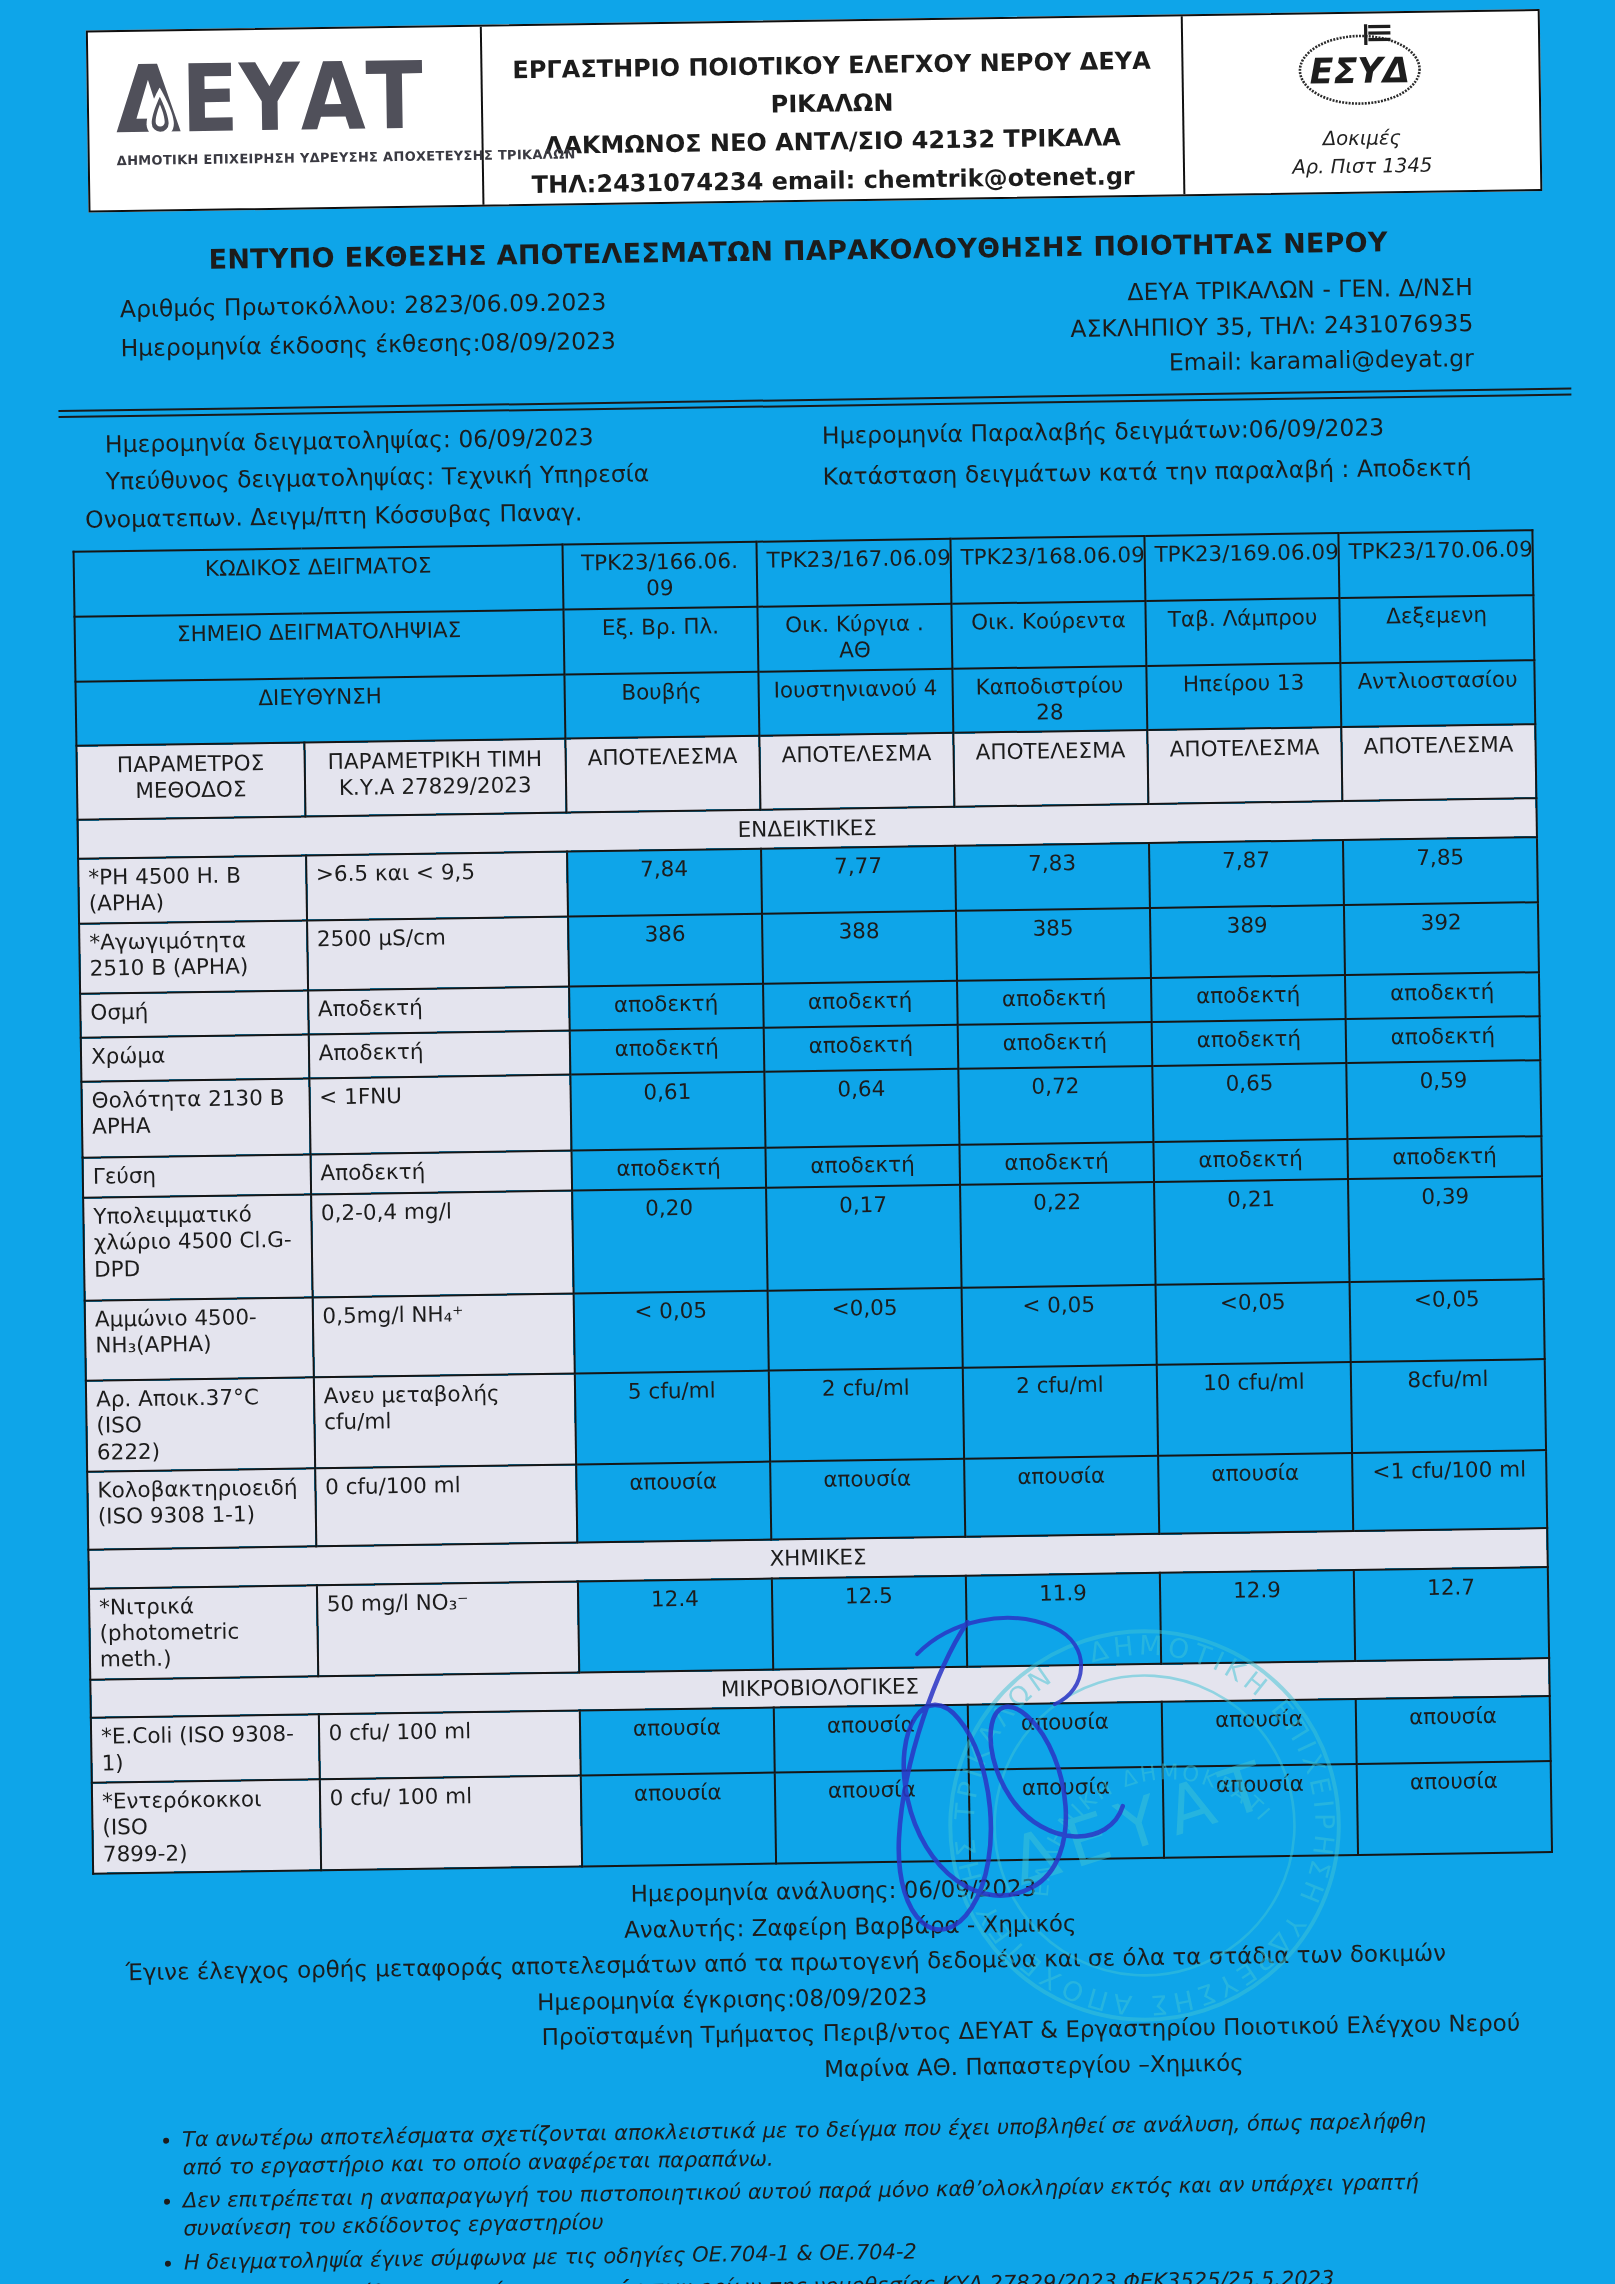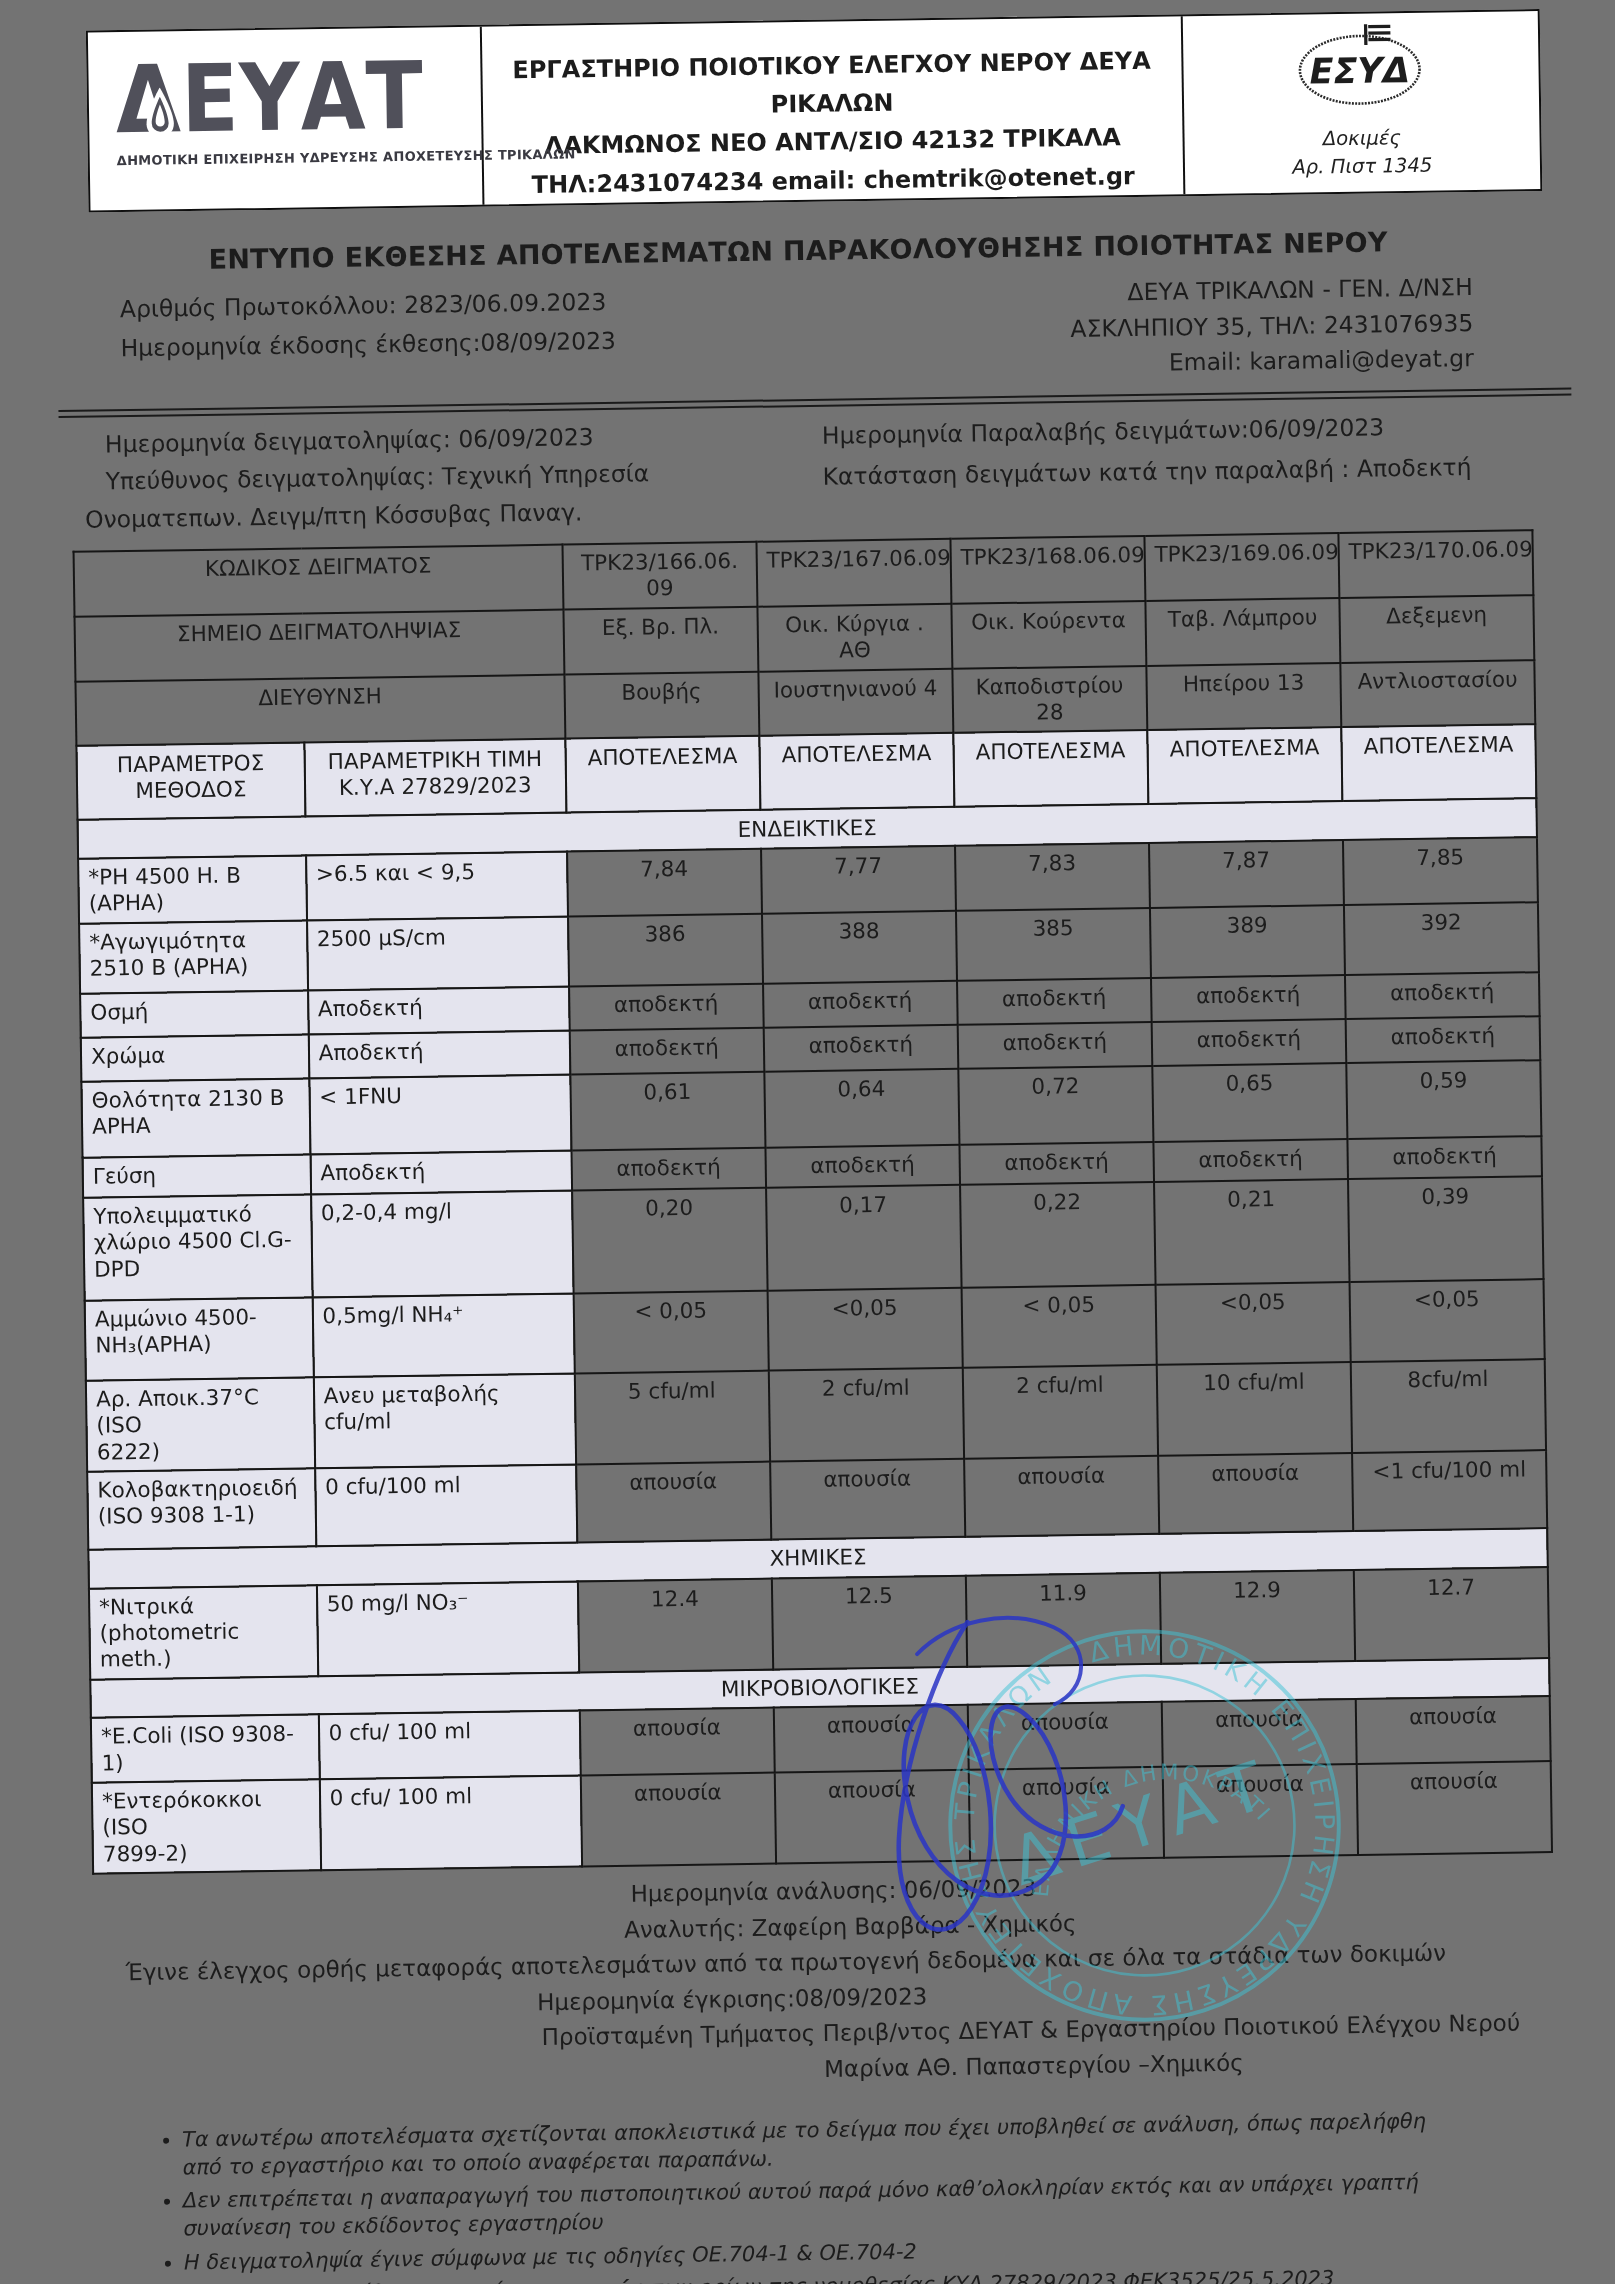--- a/index.html
+++ b/index.html
@@ -1,16 +1,16 @@
 <!DOCTYPE html>
 <html lang="el" style="font-size:10.4px"><head>
 <meta charset="utf-8">
 <style>
   html,body{margin:0;padding:0;background:#d9d9d9;}
-  #page{position:relative;width:1616px;height:2284px;margin:0 auto;background:#737373;overflow:hidden;
+  #page{position:relative;width:1616px;height:2284px;margin:0 auto;background:#0ea5e9;overflow:hidden;
         font-family:"DejaVu Sans","Liberation Sans",sans-serif;color:#1c1c1c;}
   .scan{position:absolute;inset:0;transform:rotate(-0.85deg);transform-origin:50% 40%;}
 
   
   .header-box{display:flex;margin:19.6px 63px 0 99px;border:2.6px solid #0f0f0f;min-height:164px;box-sizing:border-box;background:#fff;}
   .logo-cell{position:relative;width:27%;box-sizing:border-box;padding:22px 6.5px 6.5px 27px;}
   .logo-text{font-weight:800;font-size:93px;line-height:1;letter-spacing:0.7px;color:#50505a;font-stretch:condensed;}
   .logo-drop{position:absolute;left:56px;top:56px;}
   .logo-tagline{margin-top:6.5px;font-size:13px;font-weight:bold;letter-spacing:0.3px;color:#3a3a42;white-space:nowrap;}
   .lab-cell{width:48.5%;box-sizing:border-box;border-left:2px solid #101010;border-right:2px solid #101010;

